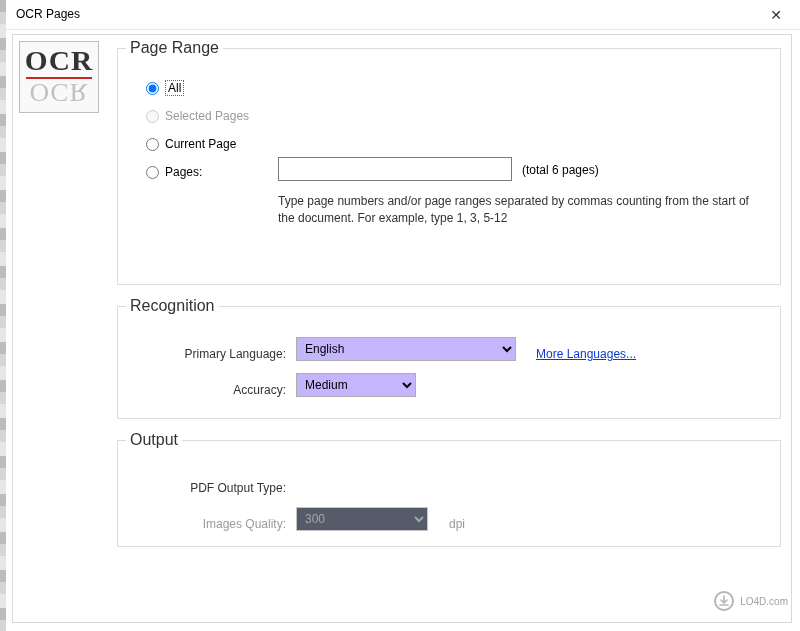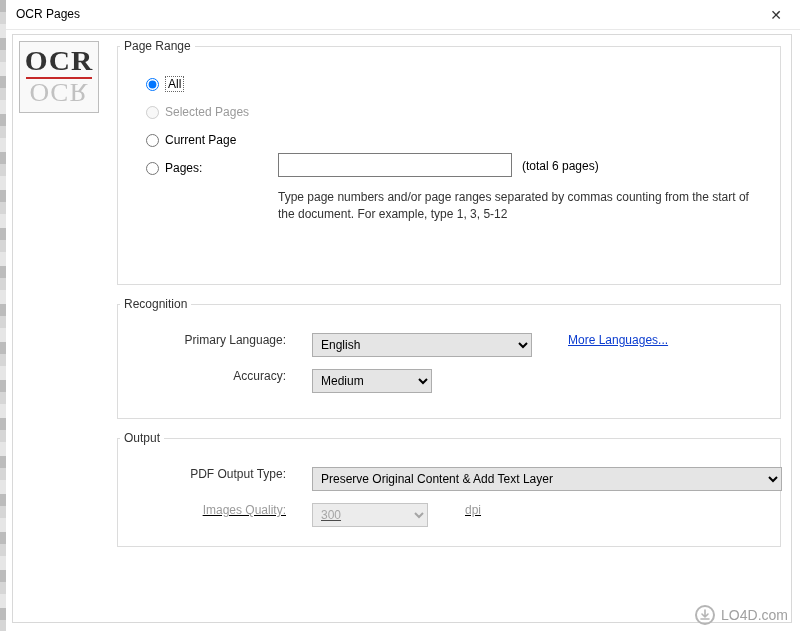--- a/index.html
+++ b/index.html
@@ -64,21 +64,21 @@
     display: inline-block;
     transform-origin: center;
     opacity: 0.9;
   }
   fieldset {
     position: absolute;
     border: 1px solid #dcdcdc;
     margin: 0; padding: 0;
   }
   fieldset legend {
-    font-size: 12px; color: #333; padding: 0 4px; margin-left: 2px;
+    font-size: 16px; color: #333; padding: 0 4px; margin-left: 8px;
   }
   .fs-pagerange { left: 104px; top: 4px; width: 664px; height: 246px; }
   .fs-recognition { left: 104px; top: 262px; width: 664px; height: 122px; }
   .fs-output { left: 104px; top: 396px; width: 664px; height: 116px; }
 
   .radio-row { position: absolute; left: 28px; display: flex; align-items: center; height: 18px; }
   .radio-row input[type=radio] { margin: 0 6px 0 0; }
   .radio-row.disabled { color: #9a9a9a; }
   .fs-pagerange .r1 { top: 22px; }
   .fs-pagerange .r2 { top: 50px; }
@@ -87,50 +87,50 @@
   .pages-input {
     position: absolute; left: 160px; top: 100px;
     width: 234px; height: 24px;
     border: 1px solid #7a7a7a; background: #fff;
     padding: 2px 4px; font: inherit;
   }
   .total-pages { position: absolute; left: 404px; top: 106px; }
   .hint { position: absolute; left: 160px; top: 136px; width: 490px; line-height: 17px; color: #333; }
   .summary { position: absolute; right: 10px; bottom: 8px; text-align: right; }
 
-  .formrow { position: absolute; display: flex; align-items: flex-start; height: 24px; gap: 16px; }
+  .formrow { position: absolute; display: flex; align-items: flex-end; height: 24px; }
   .formrow .lbl { width: 140px; text-align: right; padding-right: 10px; color: #333; }
   .formrow.disabled .lbl { color: #9a9a9a; }
   select.ctl, div.ctl {
-    height: 24px; border: 1px solid #adadad; background: #e5e5e5;
+    height: 24px; border: 1px solid #adadad; background: #c4b5fd;
     font: inherit; padding: 0 4px;
   }
   select.ctl { appearance: auto; }
   .fs-recognition .rowA { left: 38px; top: 22px; }
   .fs-recognition .rowB { left: 38px; top: 58px; }
   .link { color: #0b3ccf; text-decoration: underline; margin-left: 20px; cursor: pointer; }
 
   .fs-output .rowC { left: 38px; top: 22px; }
-  .fs-output .rowD { left: 38px; top: 58px; text-decoration: underline; }
+  .fs-output .rowD { left: 38px; top: 58px; }
   .dpi { margin-left: 8px; color: #333; }
   .formrow.disabled .dpi { color: #9a9a9a; margin-left: 21px; }
 
   .btnbar { position: absolute; right: 14px; bottom: 14px; }
   .btn {
     display: inline-block; width: 92px; height: 26px;
     background: #e1e1e1; border: 1px solid #adadad;
     text-align: center; line-height: 24px; font: inherit;
     margin-left: 6px; cursor: default;
   }
   .btn.primary { border: 2px solid #0078d7; line-height: 22px; }
 
   .watermark {
-    position: absolute; right: 12px; bottom: 6px;
+    position: absolute; right: 12px; bottom: 20px;
     display: flex; align-items: center; gap: 6px;
-    color: #a0a0a0; font-size: 14px;
+    color: #a0a0a0; font-size: 10px;
     pointer-events: none;
   }
   .watermark .wm-icon {
     width: 20px; height: 20px; border: 2px solid #b5b5b5; border-radius: 50%;
     display: flex; align-items: center; justify-content: center;
   }
   .watermark .wm-icon svg { display: block; }
 </style>
 </head>
 <body>
@@ -197,28 +197,25 @@
         <option>Medium</option>
       </select>
     </div>
   </fieldset>
 
   <fieldset class="fs-output">
     <legend>Output</legend>
 
     <div class="formrow rowC">
       <div class="lbl">PDF Output Type:</div>
-      <select class="ctl" style="width:470px">
-        <option>Preserve Original Content &amp; Add Text Layer</option>
-      </select>
     </div>
 
     <div class="formrow rowD disabled">
       <div class="lbl">Images Quality:</div>
-      <select class="ctl" style="width:116px;background:#e5e5e5" disabled="">
+      <select class="ctl" style="width:132px;background:#0f172a" disabled="">
         <option>300</option>
       </select>
       <span class="dpi">dpi</span>
     </div>
   </fieldset>
 
 
 </div>
 
 <div class="watermark">

